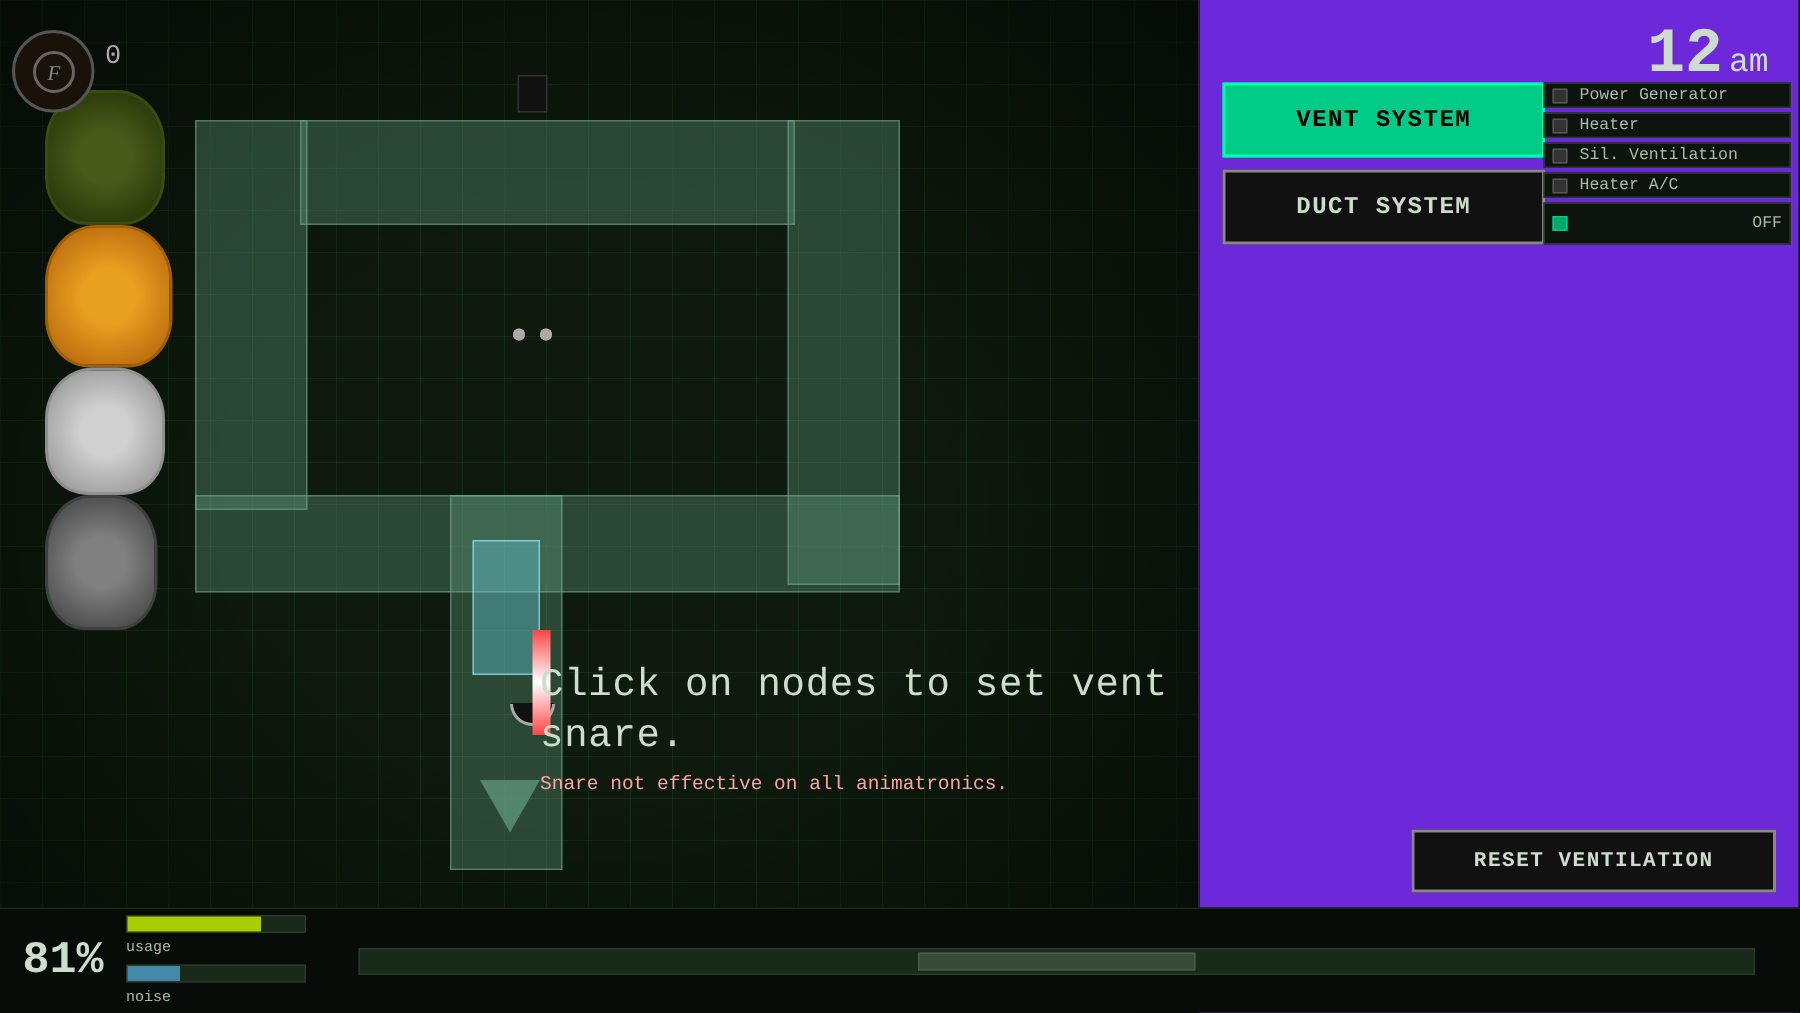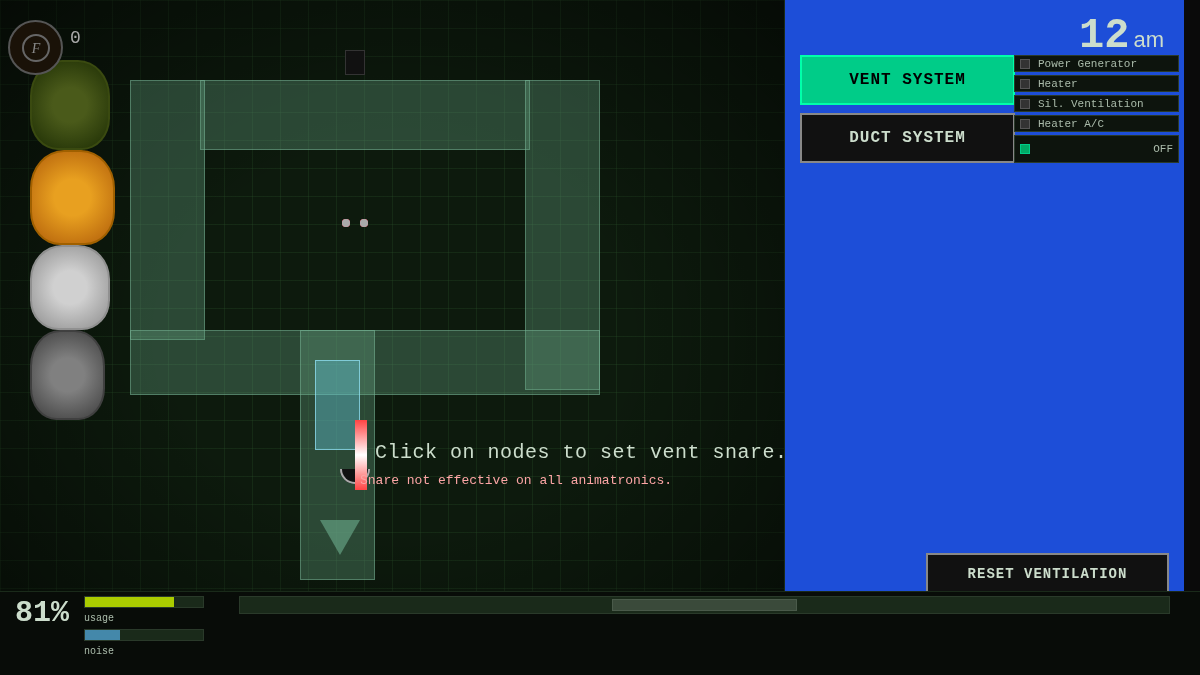--- a/index.html
+++ b/index.html
@@ -169,45 +169,45 @@
       height: 15px;
       border: 2px solid #222;
       border-top: none;
       border-radius: 0 0 15px 15px;
       background: #111;
     }
 
     
     #hud-panel {
       position: absolute;
-      top: 0; right: 16px;
+      top: 0; right: 1px;
       width: 400px;
       height: 675px;
-      background: #1d4ed8;
+      background: #6d28d9;
       border-left: 1px solid #1a2a1a;
     }
 
     
     #time-display {
       position: absolute;
       top: 15px;
       right: 20px;
       text-align: right;
     }
     #time-hour {
       color: #ccddcc;
       font-size: 42px;
       font-weight: bold;
       font-family: 'Courier New', monospace;
       line-height: 1;
     }
     #time-period {
       color: #ccddcc;
       font-size: 22px;
-      font-family: Liberation Sans, sans-serif;
+      font-family: Liberation Mono, monospace;
     }
     #time-sub {
       color: #aabbaa;
       font-size: 14px;
       font-family: 'Courier New', monospace;
       margin-top: 2px;
     }
 
     
     #freddy-icon {
@@ -330,44 +330,43 @@
     
     #instruction-text {
       position: absolute;
       top: 440px;
       left: 360px;
       color: #ccddcc;
       font-family: 'Courier New', monospace;
     }
 
     #instruction-main {
-      font-size: 20px;
+      font-size: 26px;
       line-height: 1.3;
       letter-spacing: 0.5px;
-      margin-left: 15px;
     }
 
     #instruction-sub {
       font-size: 13px;
       color: #fca5a5;
       margin-top: 6px;
       line-height: 1.4;
     }
 
     
     #bottom-bar {
       position: absolute;
       bottom: 0; left: 0;
       width: 1200px;
-      height: 84px;
+      height: 70px;
       background: #080c08;
       border-top: 1px solid #1a2a1a;
       display: flex;
-      align-items: flex-start;
-      padding: 4px 15px;
+      align-items: center;
+      padding: 16px 15px;
     }
 
     
     #power-pct {
       color: #ccddcc;
       font-size: 30px;
       font-family: 'Courier New', monospace;
       font-weight: bold;
       margin-right: 15px;
     }

